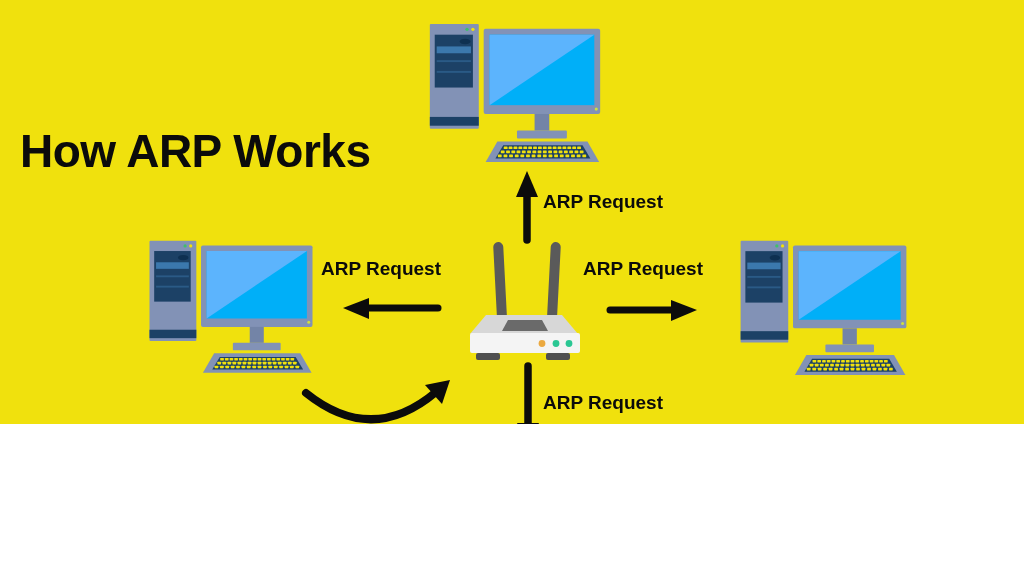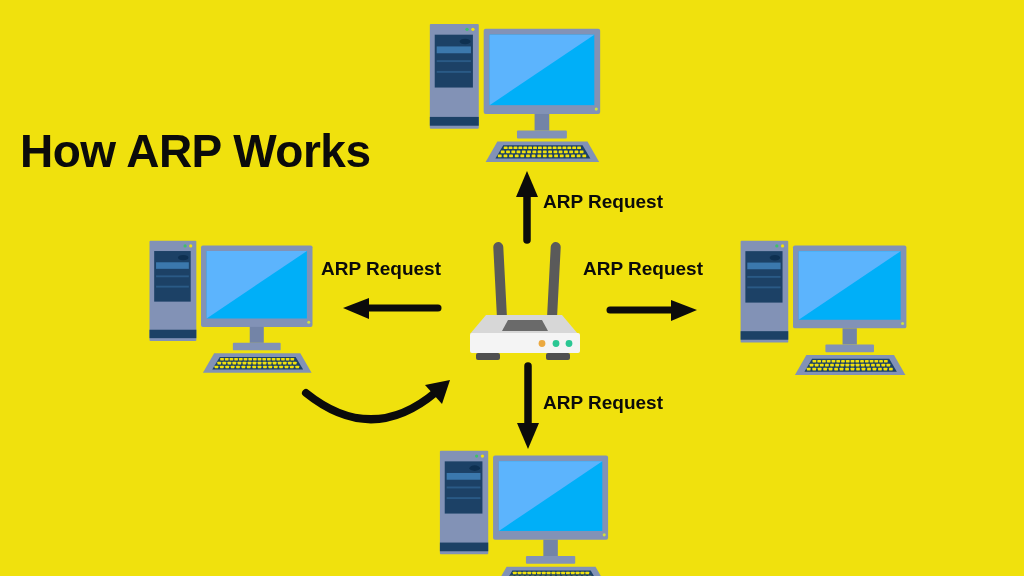--- a/index.html
+++ b/index.html
@@ -1,18 +1,18 @@
 <!DOCTYPE html>
 <html><head>
 <meta charset="utf-8">
 <style>
   html,body{margin:0;padding:0;}
   #canvas{
     position:relative;
-    width:1024px;height:576px;
+    width:1024px;height:424px;
     background:#F0E10D;
     overflow:hidden;
     font-family:"Liberation Sans","DejaVu Sans",sans-serif;
   }
   .abs{position:absolute;}
   #title{
     left:20px;top:124px;
     font-size:46px;font-weight:700;
     letter-spacing:-0.5px;
     color:#0b0b0b;

